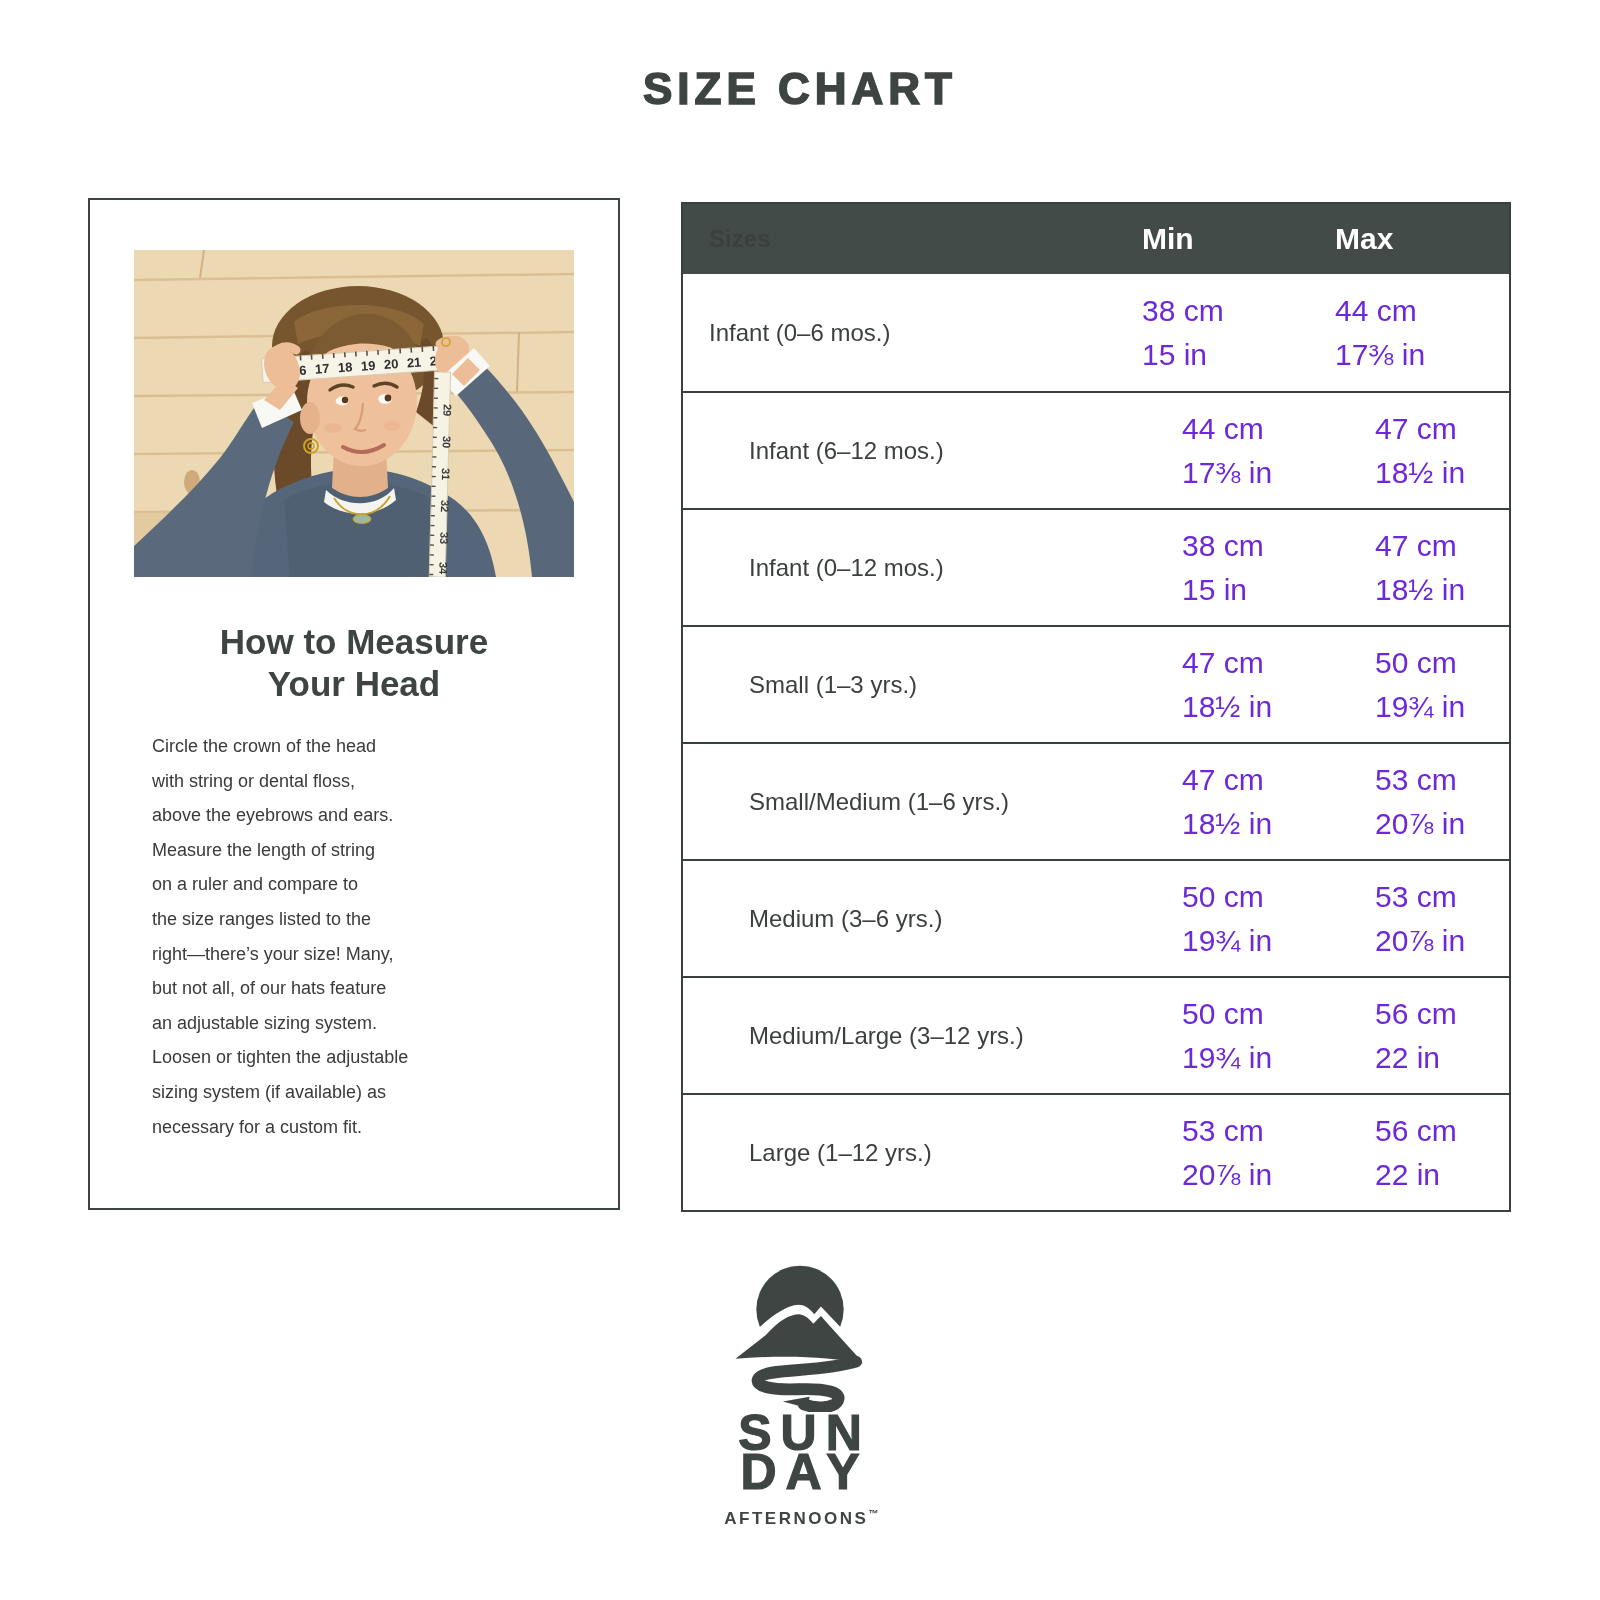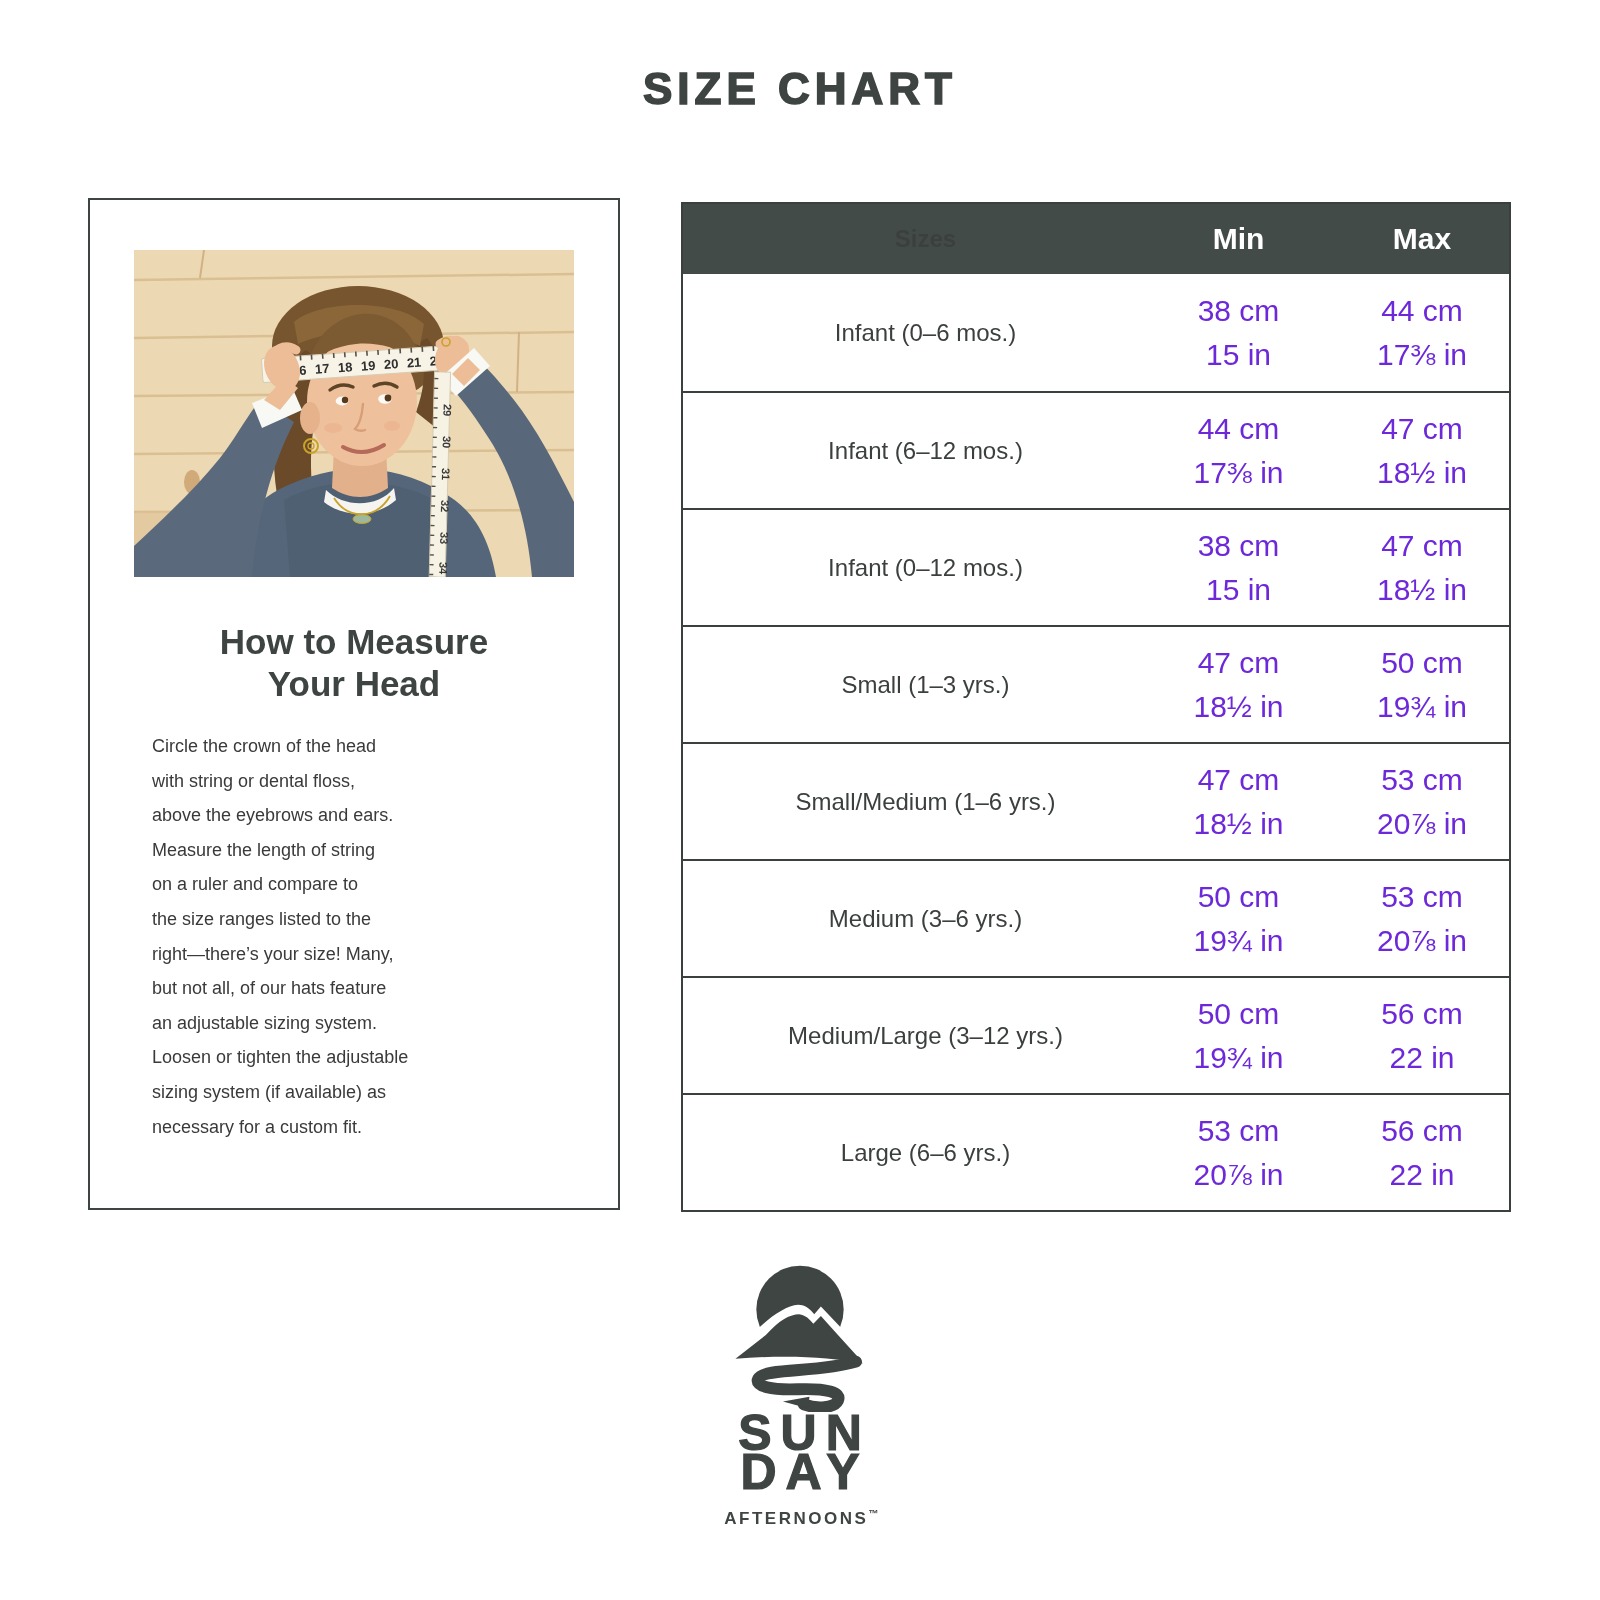--- a/index.html
+++ b/index.html
@@ -23,32 +23,32 @@
     margin-top:44px;text-align:center;font-size:35px;font-weight:700;
     line-height:1.2;color:#3d4442;white-space:pre-line;
   }
   .howto-text{
     margin:24px 0 0 62px;width:444px;font-size:18px;line-height:34.6px;
     color:#3a3a3a;white-space:pre-line;
   }
   
   .size-table{
     position:absolute;left:681px;top:202px;width:830px;
-    border:2px solid #3a403d;background:#fff;box-sizing:border-box;text-align:center;
+    border:2px solid #3a403d;background:#fff;box-sizing:border-box;
   }
   .t-head{
     display:grid;grid-template-columns:459px 193px 1fr;align-items:center;
     height:70px;background:#424b48;color:#ffffff;font-size:30px;font-weight:700;
   }
   .t-head .c-label{padding-left:26px;}
   .t-row{
     display:grid;grid-template-columns:459px 193px 1fr;align-items:center;
     height:117px;box-sizing:border-box;
   }
-  .t-row + .t-row{border-top:2px solid #3a403d;}
+  .t-row + .t-row{border-top:2px solid #3a403d;padding-left:40px;}
   .c-label{padding-left:26px;font-size:24px;color:#3b403e;}
   .c-vals{font-size:30px;line-height:44px;color:#6d28d9;}
   
   .logo{
     position:absolute;left:0;right:0;top:1262px;
     display:flex;flex-direction:column;align-items:center;color:#3f4543;
   }
   .logo-mark{display:block;margin-bottom:2px;}
   .logo-word{
     font-size:50px;font-weight:800;line-height:39px;letter-spacing:9px;margin-right:-9px;
@@ -268,21 +268,21 @@
           <div>50 cm</div>
           <div>19¾ in</div>
         </div>
       <div class="c-vals">
           <div>56 cm</div>
           <div>22 in</div>
         </div>
     </div>
 
     <div class="t-row">
-      <div class="c-label">Large (6–6 yrs.)</div>
+      <div class="c-label">Large (1–12 yrs.)</div>
       <div class="c-vals">
           <div>53 cm</div>
           <div>20⅞ in</div>
         </div>
       <div class="c-vals">
           <div>56 cm</div>
           <div>22 in</div>
         </div>
     </div>
   </div>

